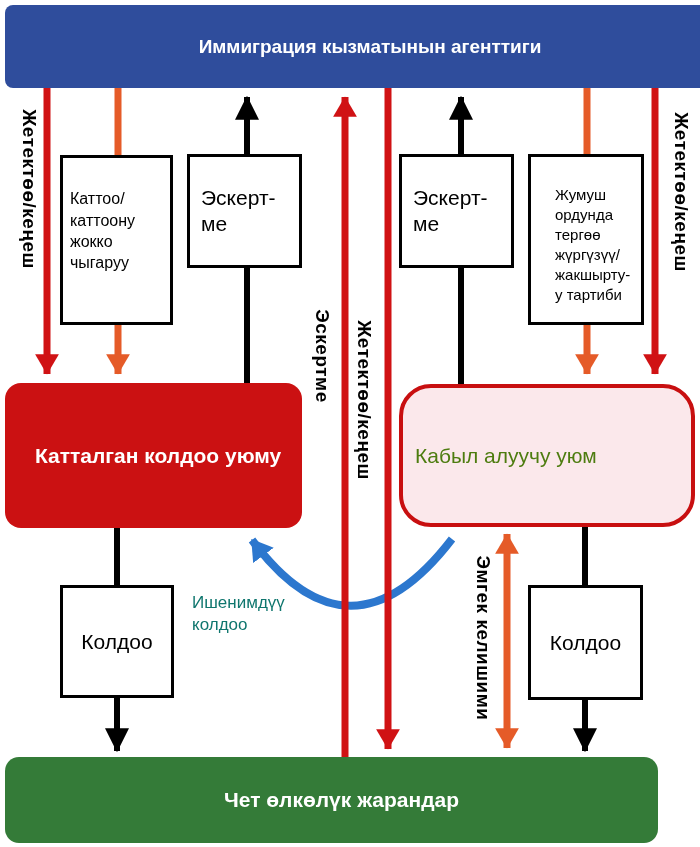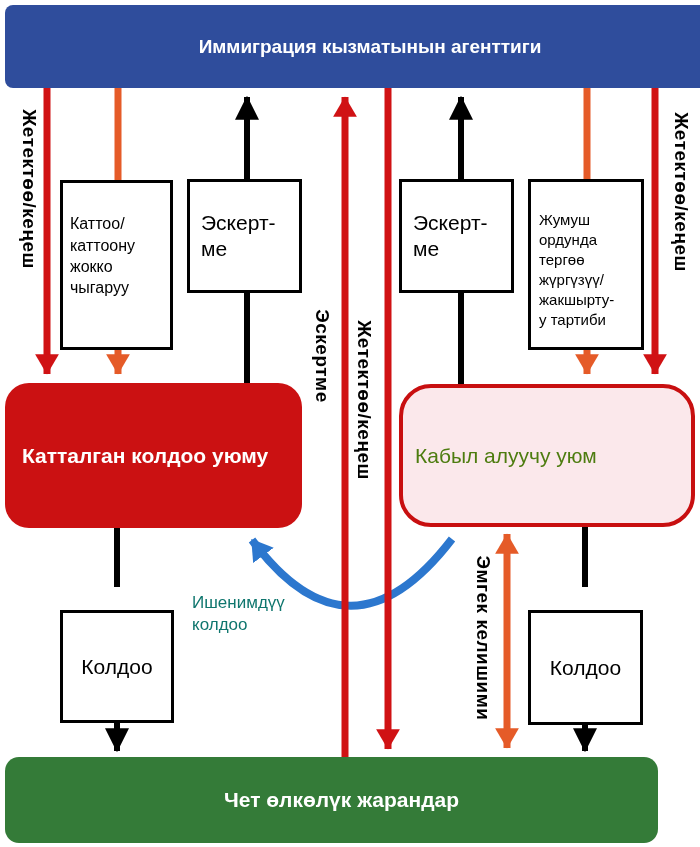--- a/index.html
+++ b/index.html
@@ -23,39 +23,38 @@
     display:flex; align-items:center; justify-content:center; text-align:center;padding-left:20px;
   }
   .banner.top    { left:5px; top:5px;   width:690px; height:83px; border-radius:8px;  background:var(--banner-blue); font-size:19px; }
   .banner.bottom { left:5px; top:757px; width:633px; height:86px; border-radius:14px; background:var(--banner-green); font-size:21px; }
 
   .bigbox {
     position:absolute; display:flex; align-items:center;
     font-size:21px; line-height:1.3;
   }
   .bigbox.red {
-    left:5px; top:383px; width:297px; height:145px; border-radius:24px;
-    background:var(--box-red); color:#ffffff; font-weight:bold; padding-left:17px; box-sizing:border-box;
+    left:5px; top:383px; width:297px; height:145px; border-radius:16px;
+    background:var(--box-red); color:#ffffff; font-weight:bold; padding-left:30px; box-sizing:border-box;
   }
   .bigbox.pink {
     left:399px; top:384px; width:296px; height:143px; border-radius:32px;
     background:var(--pink-fill); border:4px solid var(--pink-border); color:#4d7c0f;
     padding-left:12px; box-sizing:border-box;
   }
 
   .wbox {
     position:absolute; background:#ffffff; border:3px solid #000000; box-sizing:border-box;
     color:#000000;
-    margin-top:25px;
   }
   .pre { white-space:pre-line; }
   .wbox.kattoo   { left:60px;  top:155px; width:113px; height:170px; font-size:16px; line-height:1.33; padding:9px 2px 0 7px; }
   .wbox.esk-l    { left:187px; top:154px; width:115px; height:114px; font-size:21px; line-height:1.25; display:flex; align-items:center; padding-left:11px; }
   .wbox.esk-r    { left:399px; top:154px; width:115px; height:114px; font-size:21px; line-height:1.25; display:flex; align-items:center; padding-left:11px; }
-  .wbox.zhumush  { left:528px; top:154px; width:116px; height:171px; font-size:15px; line-height:1.33; padding:8px 2px 0 8px; }
+  .wbox.zhumush  { left:528px; top:154px; width:116px; height:171px; font-size:15px; line-height:1.33; padding:8px 2px 0 24px; }
   .wbox.koldoo-l { left:60px;  top:585px; width:114px; height:113px; font-size:21px; display:flex; align-items:center; justify-content:center; }
   .wbox.koldoo-r { left:528px; top:585px; width:115px; height:115px; font-size:21px; display:flex; align-items:center; justify-content:center; }
 
   .vlabel {
     position:absolute; font-weight:bold; font-size:19px; letter-spacing:0.5px;
     white-space:nowrap; color:#000000;
     transform:translate(-50%,-50%) rotate(90deg);
   }
   .note-label {
     position:absolute; left:192px; top:592px; font-size:17px; line-height:1.32; color:#0f766e;

